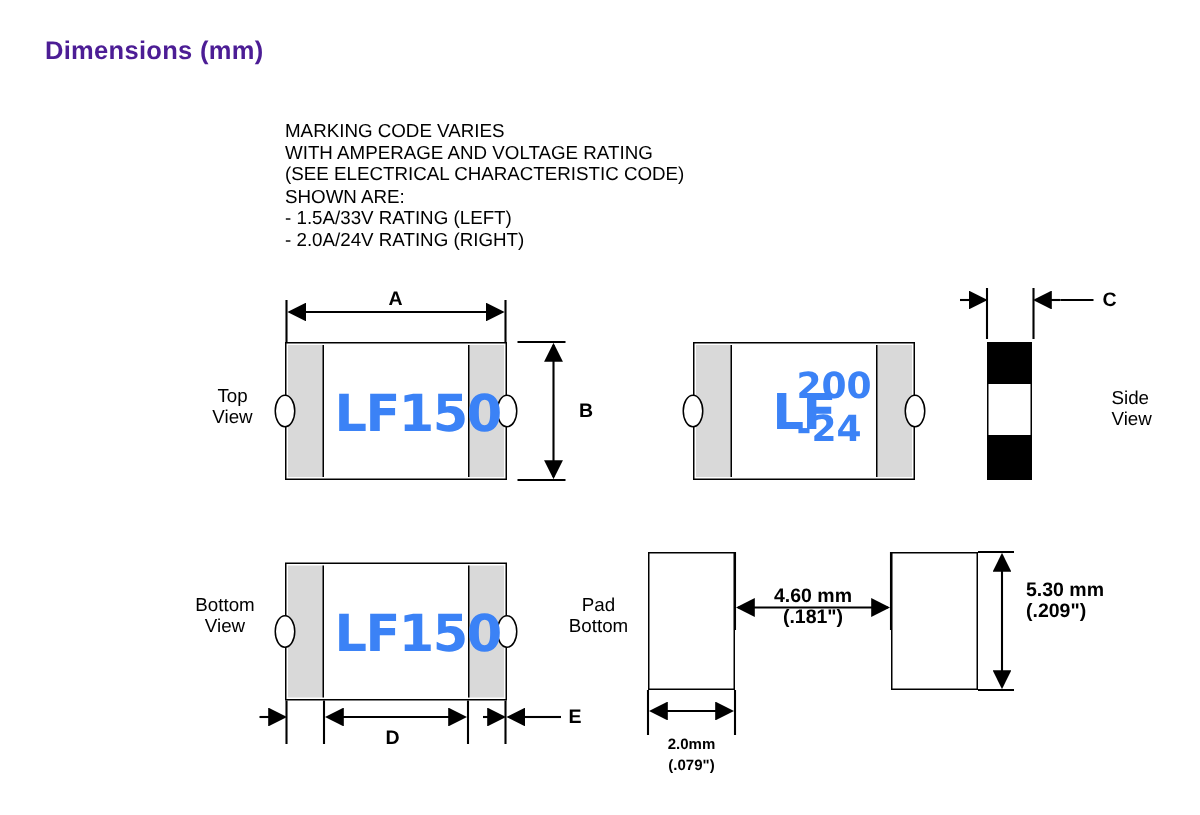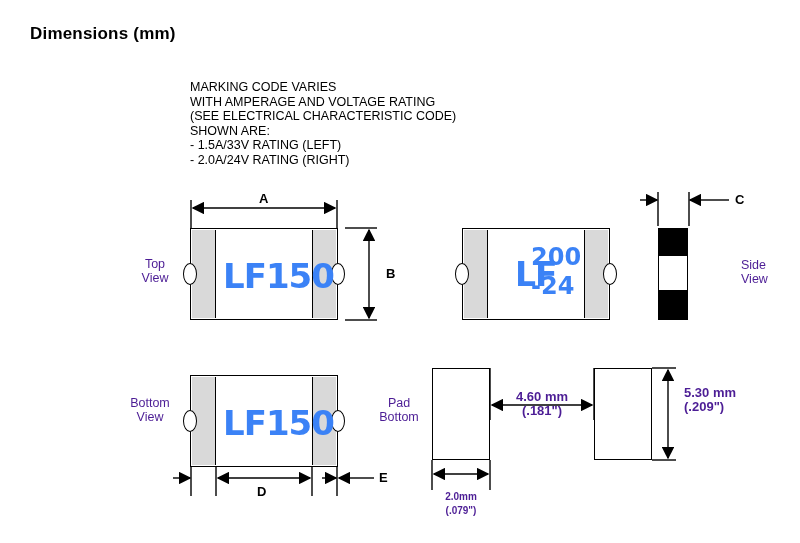--- a/index.html
+++ b/index.html
@@ -8,35 +8,35 @@
     background:#ffffff;
     font-family:"Liberation Sans",sans-serif;
     position:relative;
     overflow:hidden;
   }
   .title{
     position:absolute;
     left:30px; top:24px;
     font-size:17px;
     font-weight:bold;
-    color:#000000;
+    color:#4c1d95;
     letter-spacing:0.2px;
   }
   .note{
     position:absolute;
     left:190px; top:80px;
     font-size:12.5px;
     color:#000;
     line-height:14.5px;
     white-space:pre;
   }
   .lbl{
     position:absolute;
     font-size:12.5px;
-    color:#4c1d95;
+    color:#000000;
     line-height:14px;
     text-align:center;
     white-space:pre;
   }
   .lbl.bold{font-weight:bold;}
   .dimletter{
     position:absolute;
     font-size:13px;
     font-weight:bold;
     color:#000;

